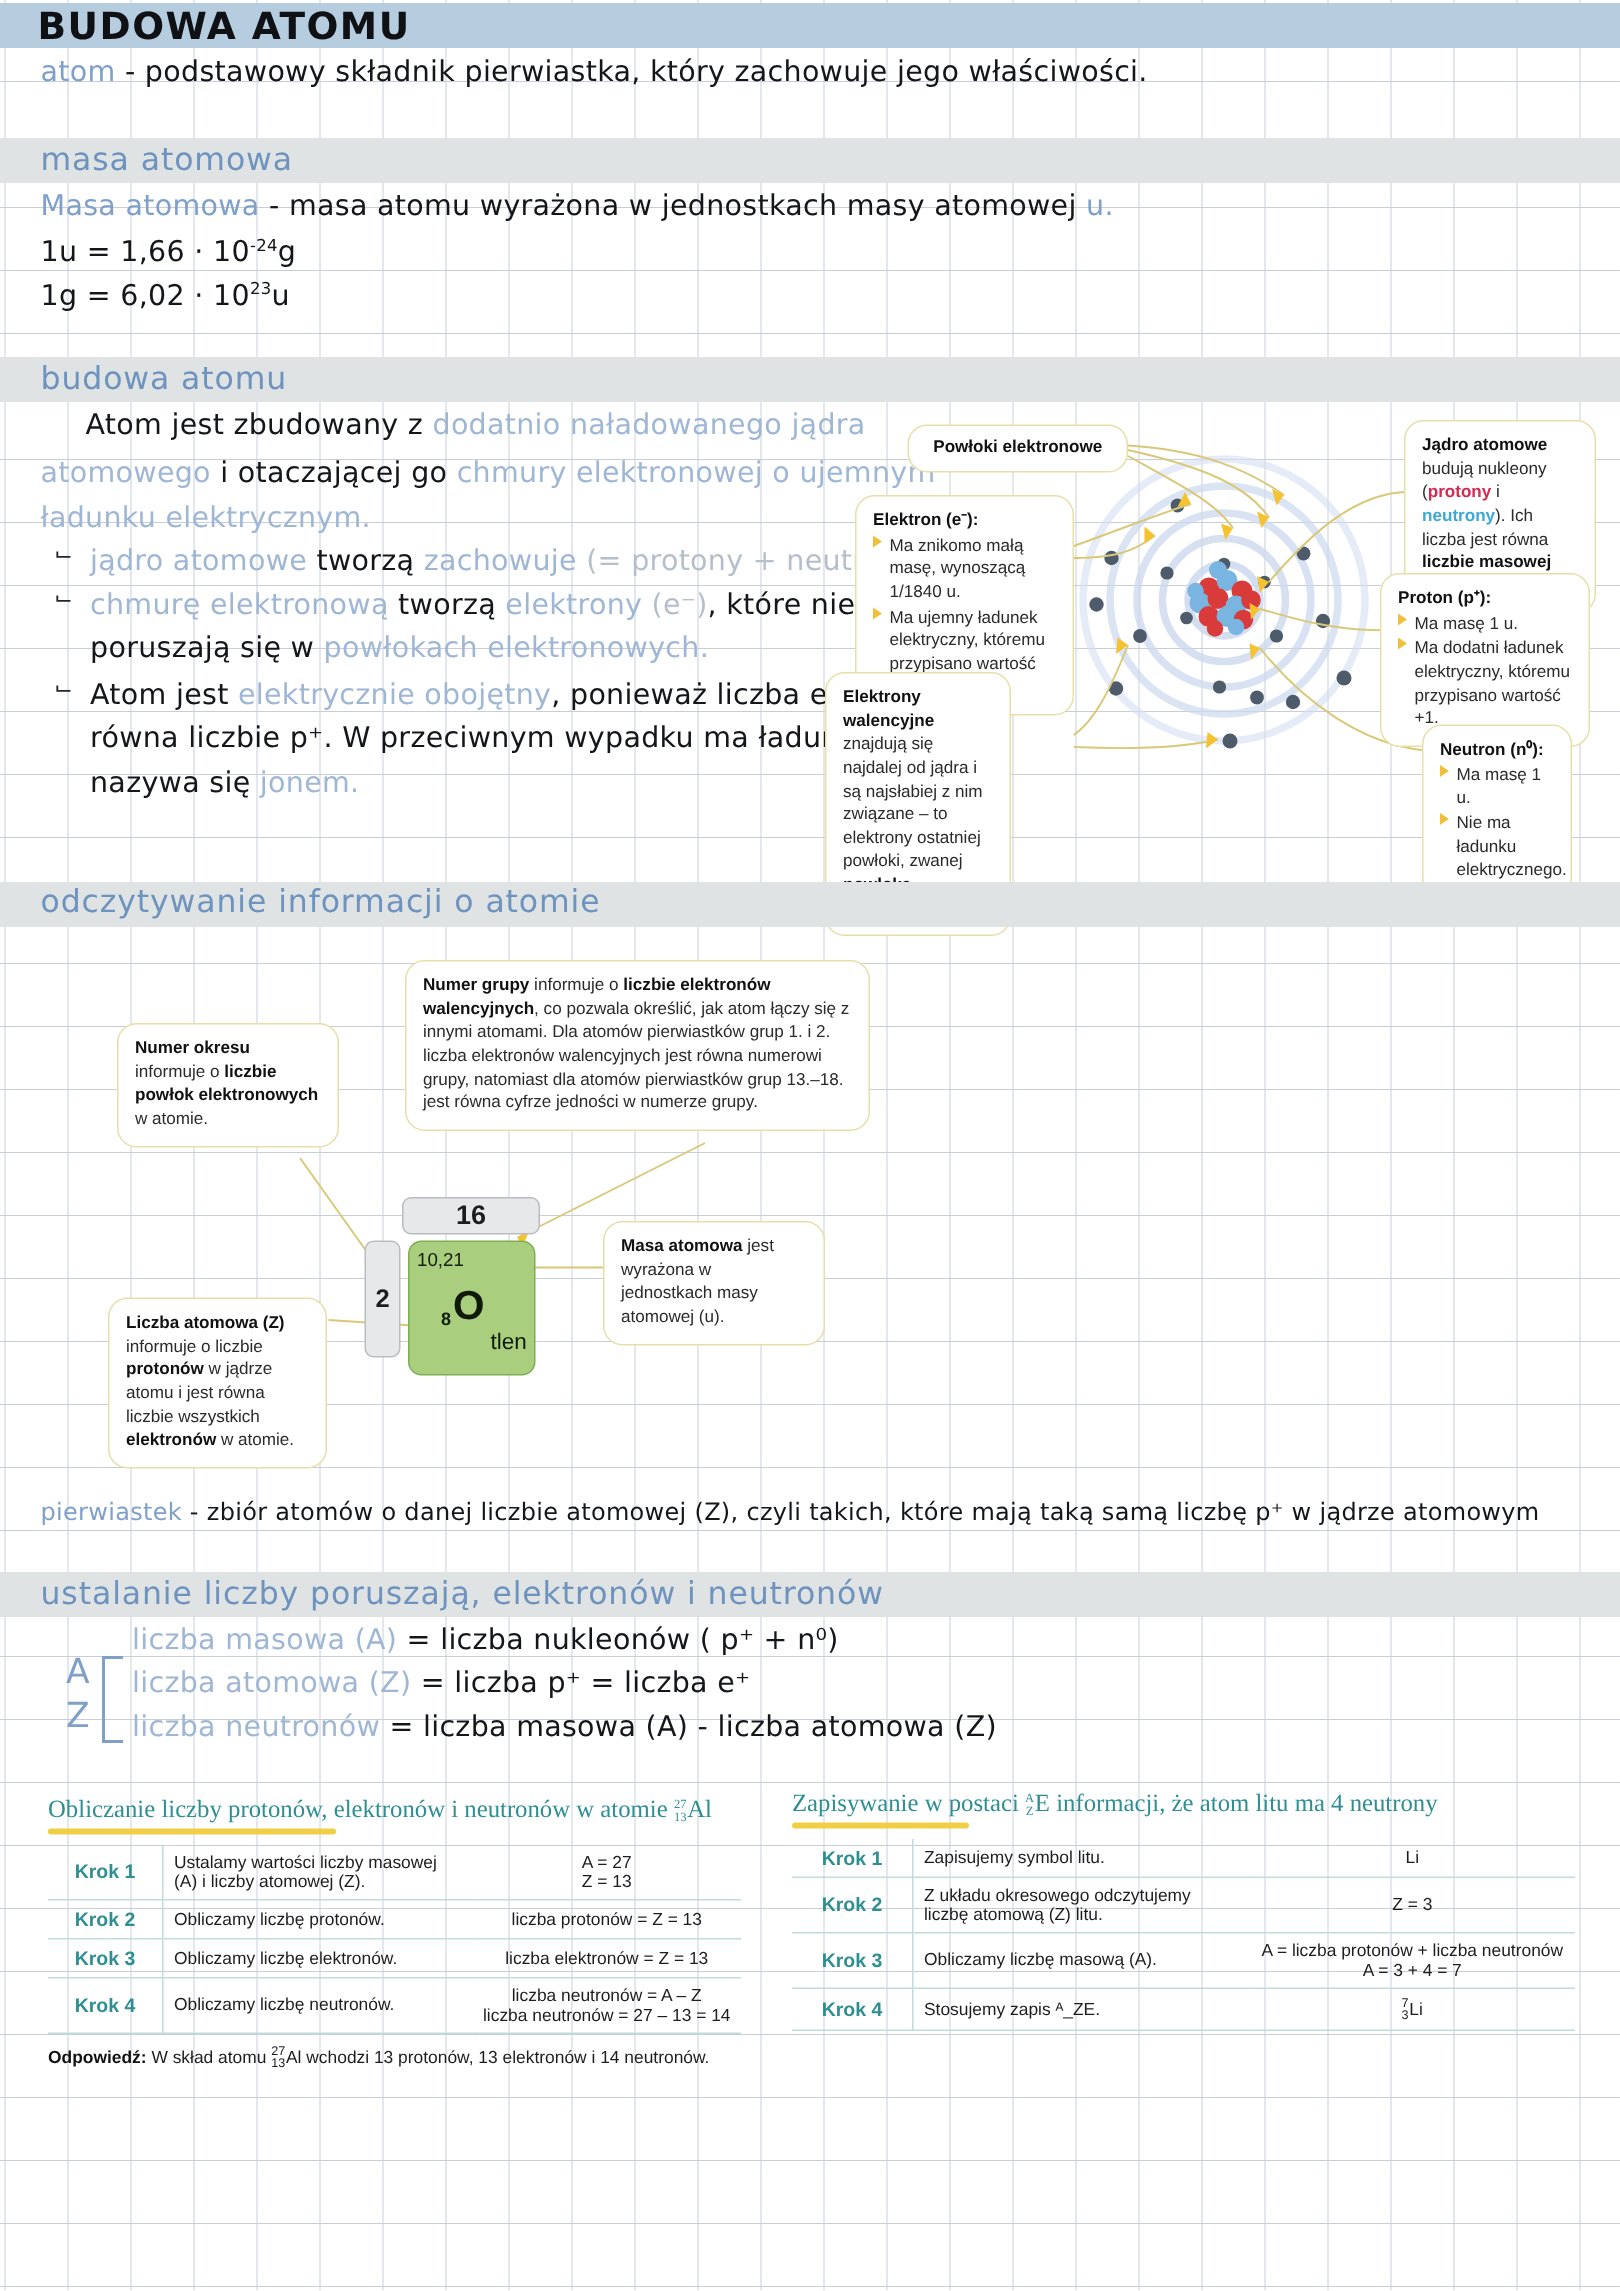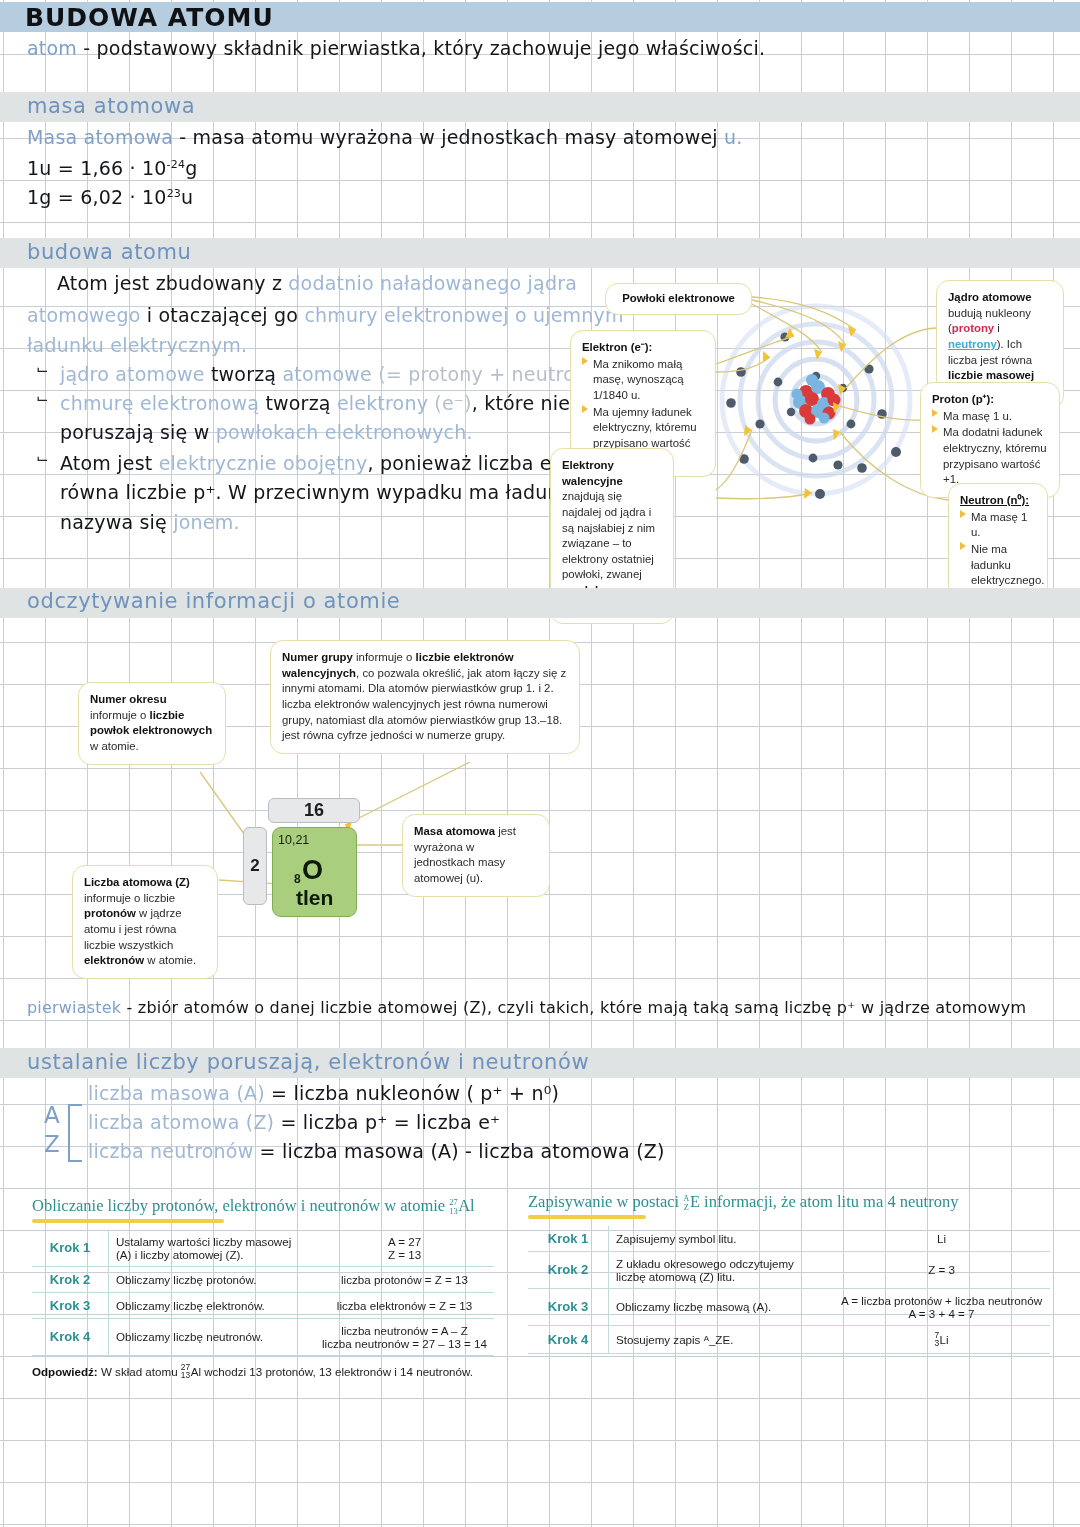--- a/index.html
+++ b/index.html
@@ -70,21 +70,21 @@
     background: #ffffff;
     border: 1.6px solid #e6dfa8;
     border-radius: 13px;
     padding: 9px 11px;
     font-size: 11.4px;
     line-height: 1.37;
     color: #2a2a2a;
   }
   .callout b { color: #111; }
   .c-red { color: #d32a52; font-weight: 700; }
-  .c-blue { color: #3fa9d6; font-weight: 700; text-decoration: underline; }
+  .c-blue { color: #3fa9d6; font-weight: 700; }
   .tri {
     display: inline-block;
     width: 0; height: 0;
     border-left: 6px solid #f0bf3c;
     border-top: 4.2px solid transparent;
     border-bottom: 4.2px solid transparent;
     margin-right: 5px;
     vertical-align: 1px;
   }
   .li { display: flex; gap: 0; margin-top: 1px; }
@@ -143,23 +143,24 @@
   }
   .tile-sym {
     position: absolute;
     font-size: 27px;
     font-weight: 700;
     color: #0e1a07;
     line-height: 1;
   }
   .tile-name {
     position: absolute;
-    font-size: 21px;
-    font-weight: 700;
+    font-size: 15px;
+    font-weight: 400;
     color: #0e1a07;
+    margin-left: 31px;
   }
 
   
   .tbl-wrap { position: absolute; }
   .tbl-title {
     font-family: "Liberation Serif", serif;
     font-size: 16.5px;
     color: #2e8f92;
     white-space: nowrap;
   }
@@ -250,21 +251,21 @@
   <div class="hw hw-body" style="left:27px; top:272px;margin-left:30px;">
     <span>Atom jest zbudowany z </span><span class="hw-bluel">dodatnio  naładowanego jądra</span>
   </div>
   <div class="hw hw-body" style="left:27px; top:304px;">
     <span class="hw-bluel">atomowego</span><span> i otaczającej go </span><span class="hw-bluel">chmury elektronowej o ujemnym</span>
   </div>
   <div class="hw hw-body hw-bluel" style="left:27px; top:334px;">ładunku elektrycznym.</div>
 
   <div class="bullet-arm" style="left:36px; top:360px;">⌙</div>
   <div class="hw hw-body" style="left:60px; top:363px;">
-    <span class="hw-bluel">jądro atomowe </span><span>tworzą </span><span class="hw-bluel">atomowe </span><span class="hw-greyblue">(= protony + neutrony)</span>
+    <span class="hw-bluel">jądro atomowe </span><span>tworzą </span><span class="hw-bluel">zachowuje </span><span class="hw-greyblue">(= protony + neutrony)</span>
   </div>
 
   <div class="bullet-arm" style="left:36px; top:389px;">⌙</div>
   <div class="hw hw-body" style="left:60px; top:392px;">
     <span class="hw-bluel">chmurę elektronową </span><span>tworzą </span><span class="hw-bluel">elektrony </span><span class="hw-greyblue">(e⁻)</span><span>, które nieustannie</span>
   </div>
   <div class="hw hw-body" style="left:60px; top:421px;">
     <span>poruszają się w </span><span class="hw-bluel">powłokach elektronowych.</span>
   </div>
 

